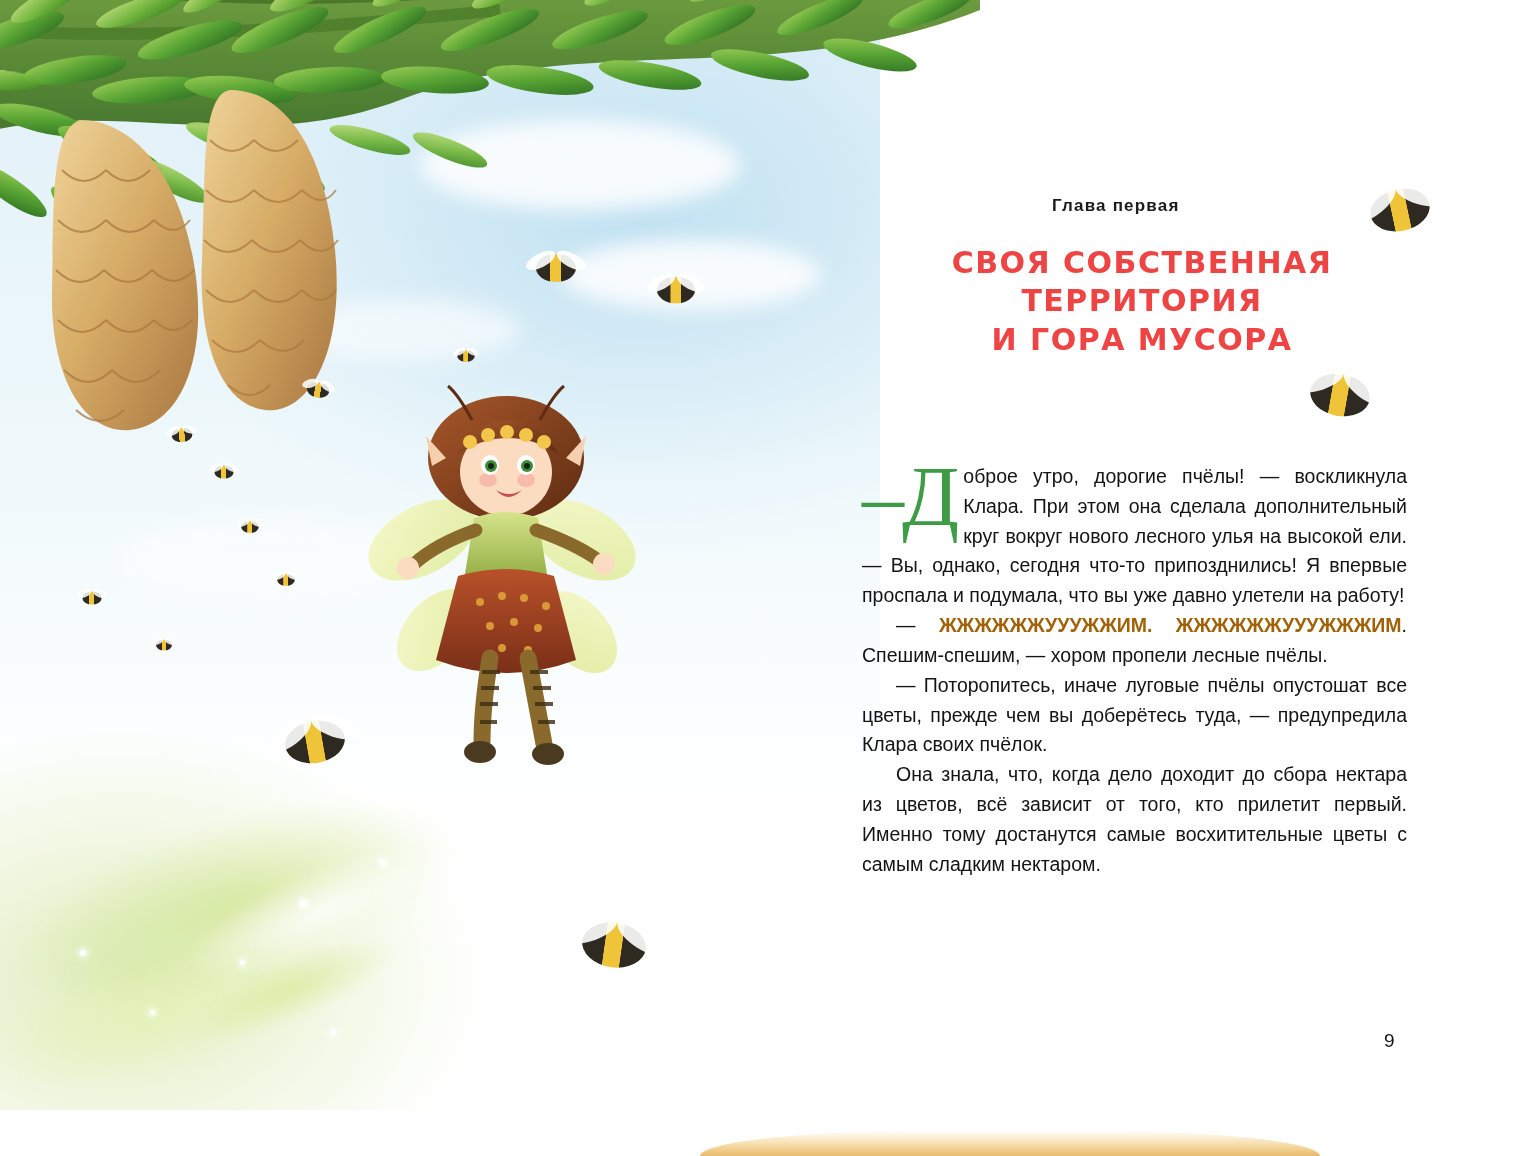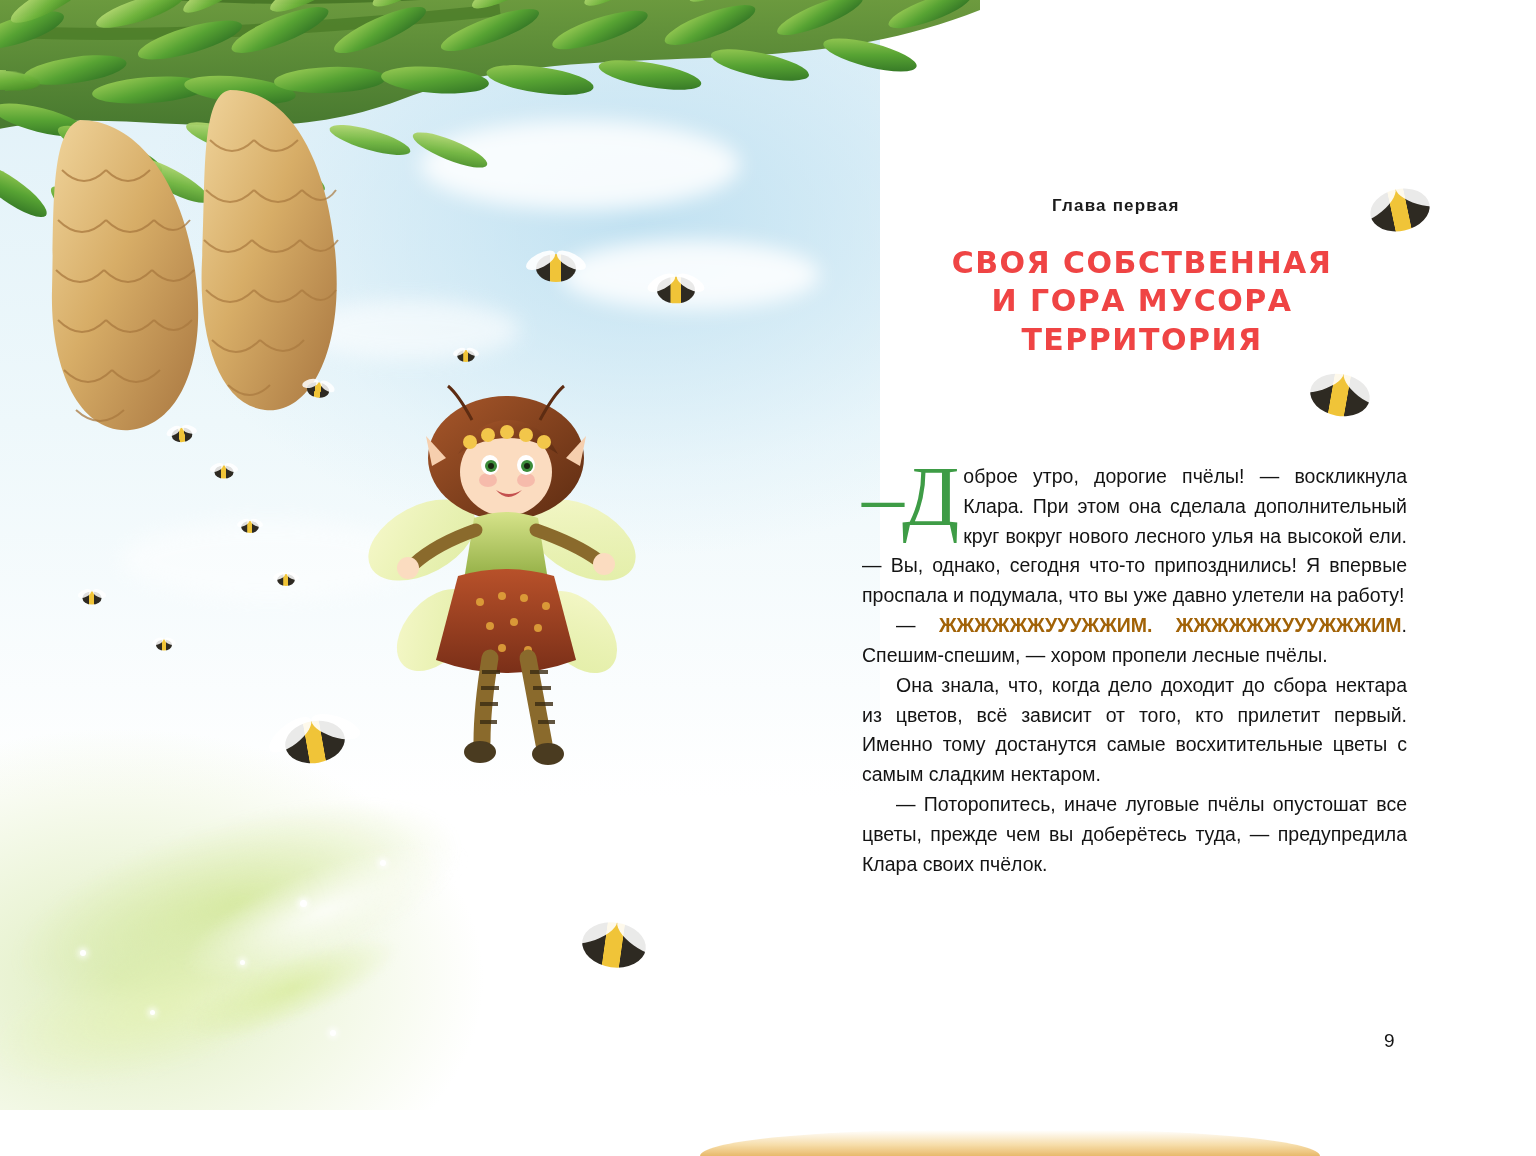--- a/index.html
+++ b/index.html
@@ -493,31 +493,31 @@
       <ellipse cx="10" cy="-14" rx="17" ry="7" fill="#ffffff" opacity="0.9" transform="rotate(28)"></ellipse>
     </g>
   </svg>
 
   <div class="text-col">
 
     <div class="chapter-label">Глава первая</div>
 
     <div class="chapter-title">
       <div>СВОЯ СОБСТВЕННАЯ</div>
+      <div>ТЕРРИТОРИЯ</div>
       <div>И ГОРА МУСОРА</div>
-      <div>ТЕРРИТОРИЯ</div>
     </div>
 
     <div class="body-text">
       <p class="dropcap-wrap">
         <span class="dropcap">–<span>Д</span></span><span>оброе утро, дорогие пчёлы! — воскликнула Клара. При этом она сделала дополнительный круг вокруг нового лесного улья на высокой ели. — Вы, однако, сегодня что-то припозднились! Я впервые проспала и подумала, что вы уже давно улетели на работу!</span>
       </p>
       <p class="indent"><span>— </span><span class="buzz">ЖЖЖЖЖЖУУУЖЖИМ.  ЖЖЖЖЖЖУУУЖЖЖИМ</span><span>. Спешим-спешим, — хором пропели лесные пчёлы.</span></p>
+      <p class="indent">— Поторопитесь, иначе луговые пчёлы опустошат все цветы, прежде чем вы доберётесь туда, — предупредила Клара своих пчёлок.</p>
       <p class="indent">Она знала, что, когда дело доходит до сбора нектара из цветов, всё зависит от того, кто прилетит первый. Именно тому достанутся самые восхитительные цветы с самым сладким нектаром.</p>
-      <p class="indent">— Поторопитесь, иначе луговые пчёлы опустошат все цветы, прежде чем вы доберётесь туда, — предупредила Клара своих пчёлок.</p>
     </div>
 
     <div class="page-number">9</div>
   </div>
 
   <div class="bottom-strip">
     <div class="footer-art"></div>
   </div>
 
 </div>

